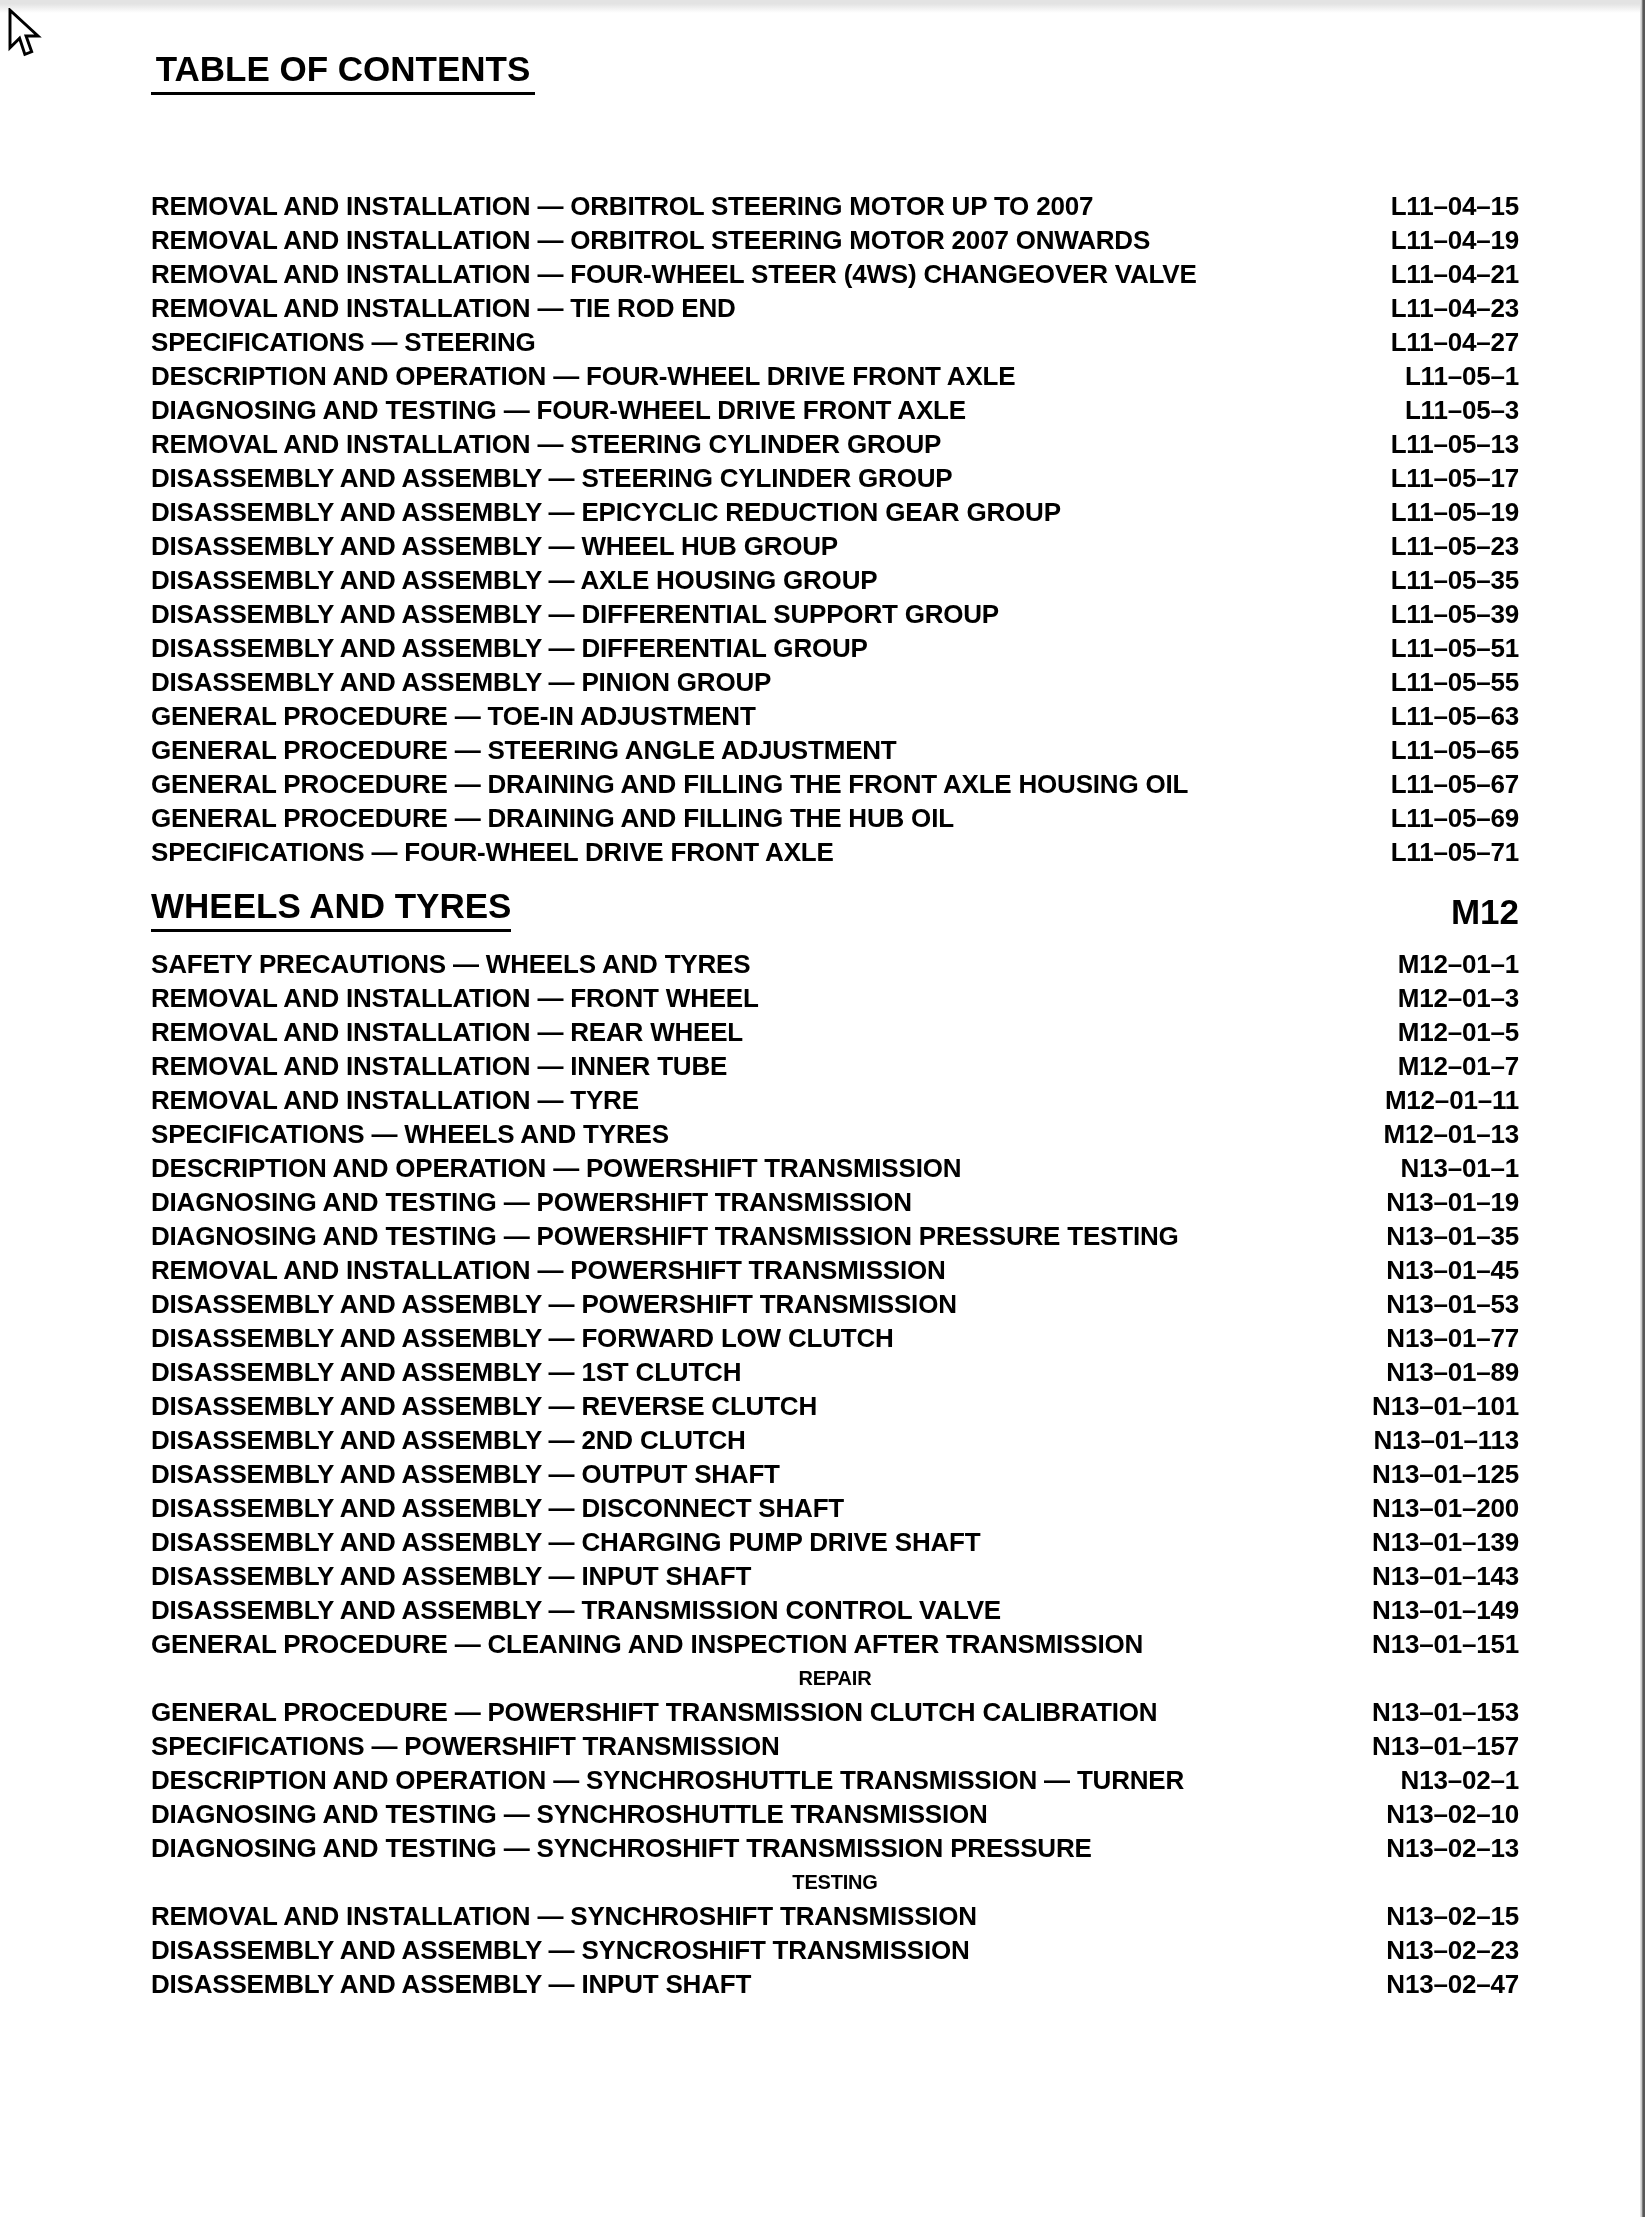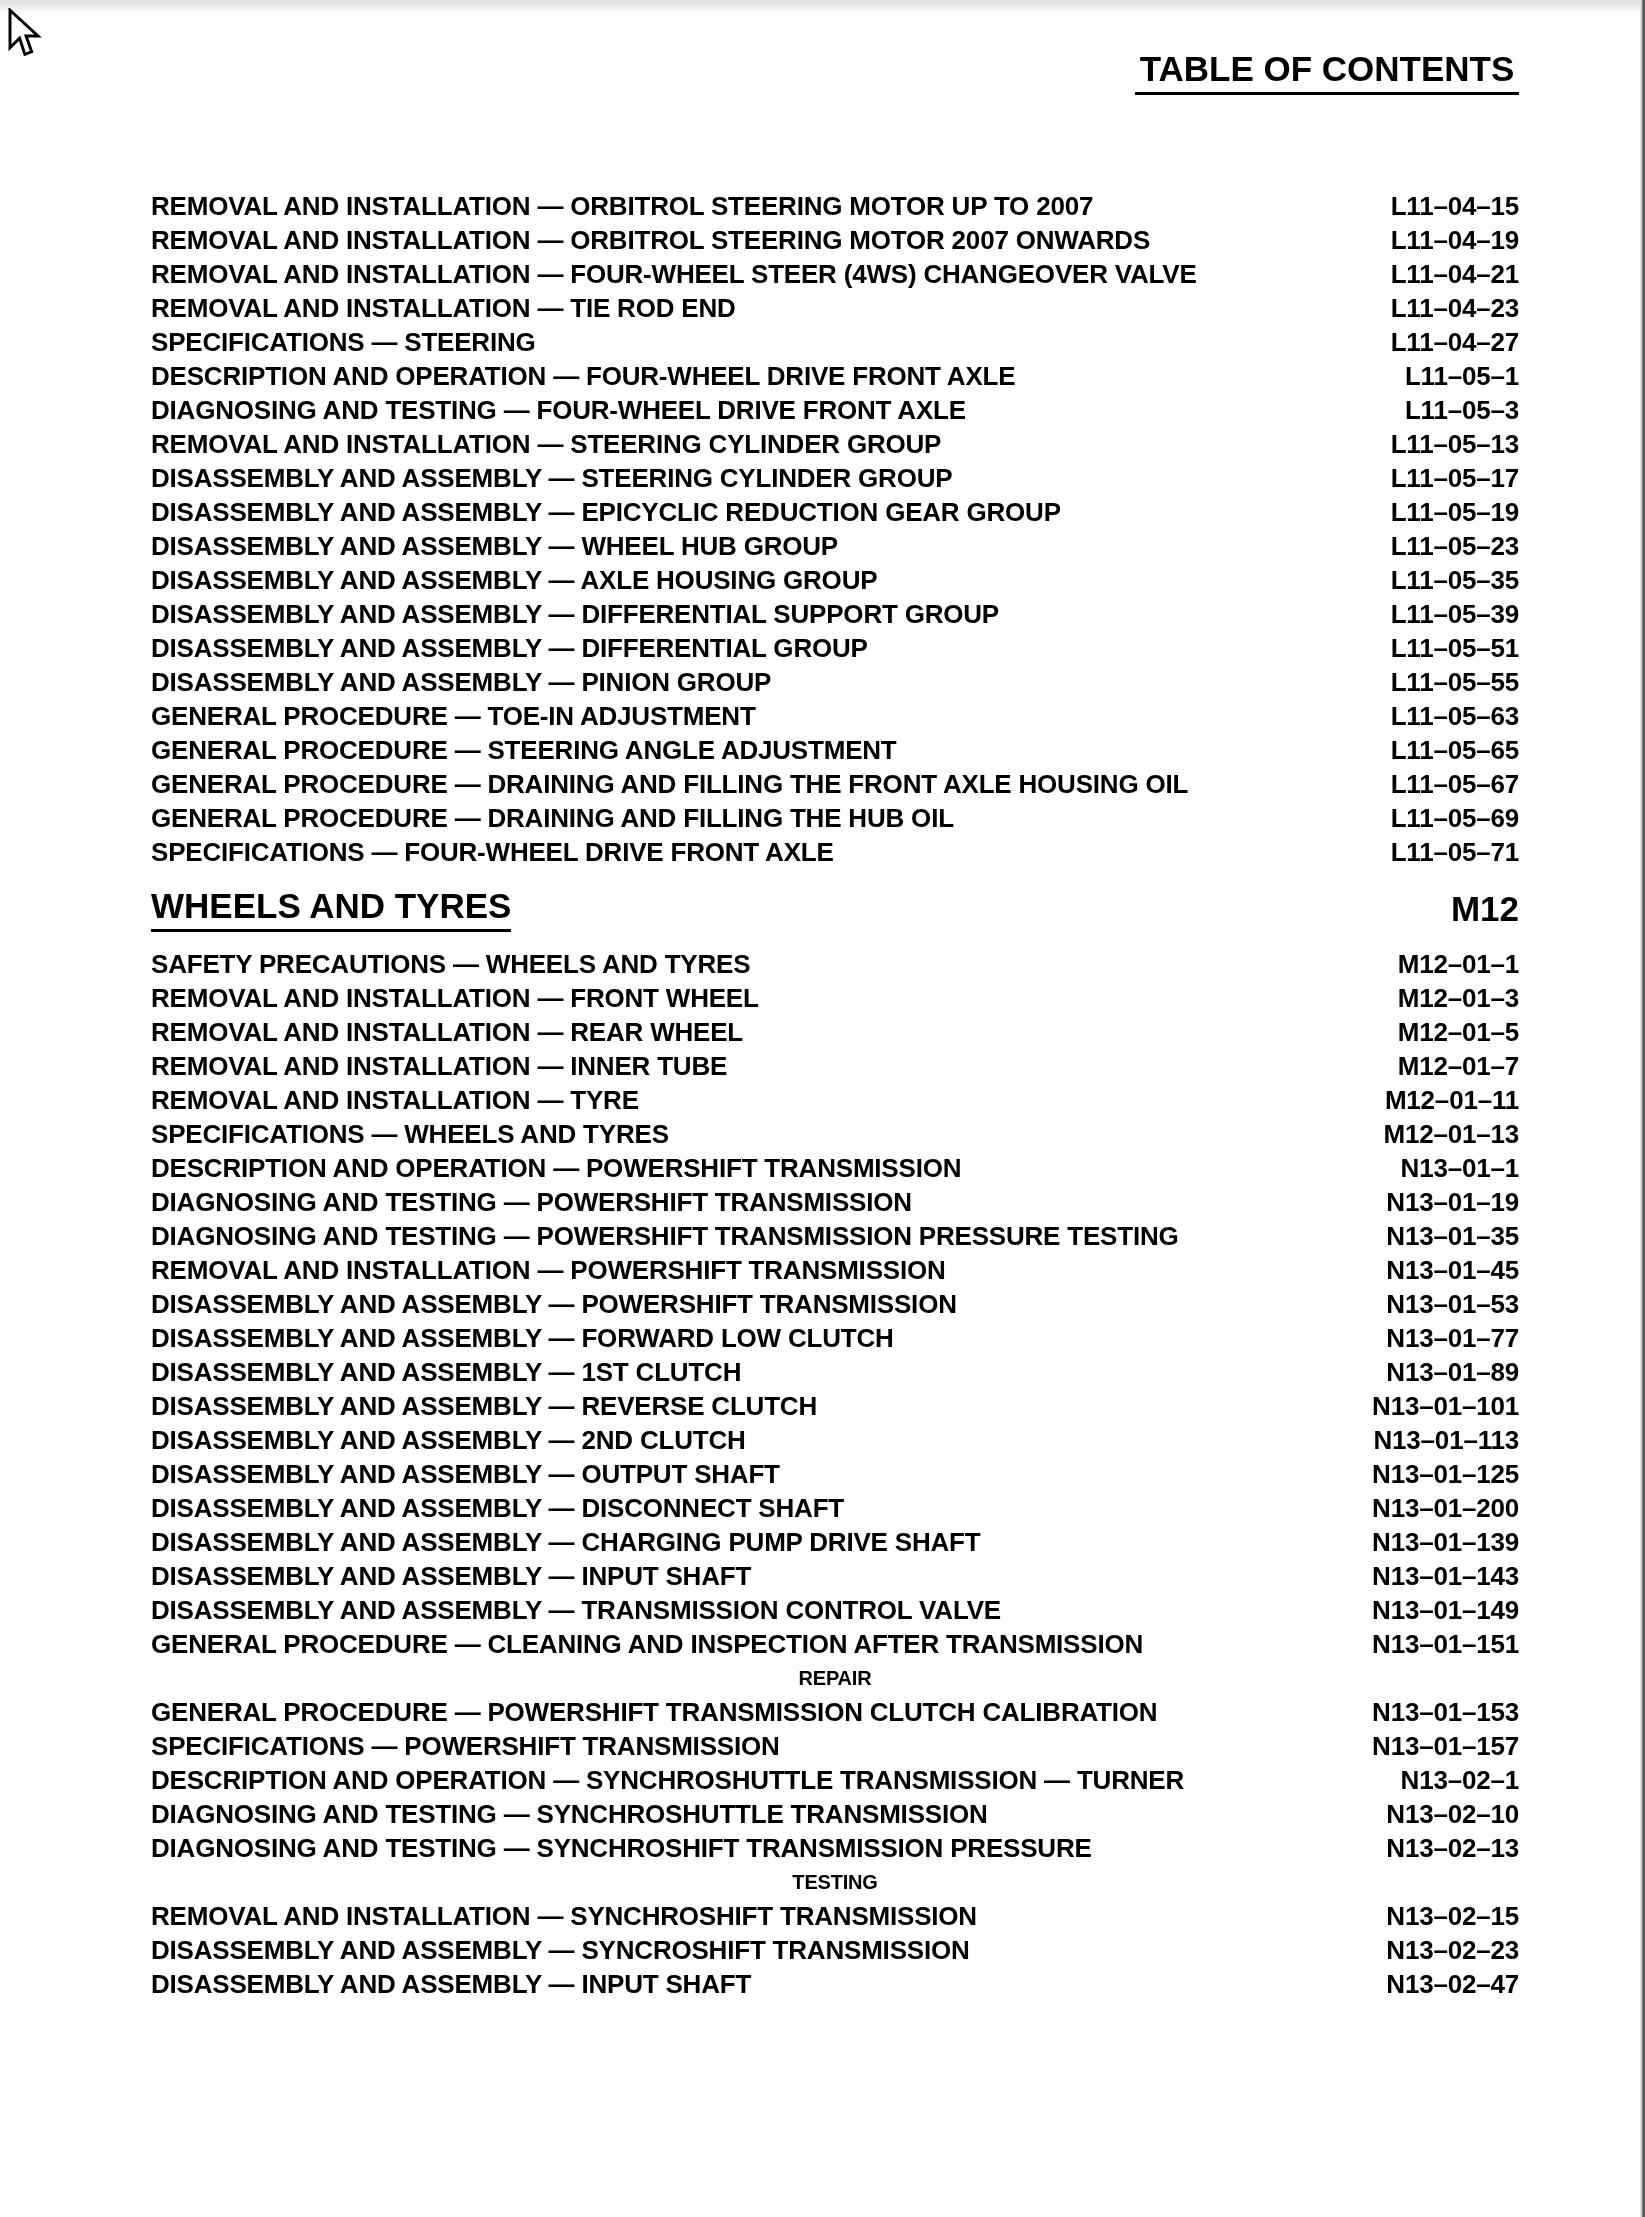--- a/index.html
+++ b/index.html
@@ -18,21 +18,21 @@
   }
   .right-border{
     position:absolute;top:0;right:0;bottom:0;width:5.6px;
     background:linear-gradient(to right,#ffffff 0px,#c9c9c9 0.9px,#c9c9c9 1.9px,#585858 2.8px,#585858 5.6px);
   }
   .cursor{position:absolute;left:5.6px;top:7.5px;}
   .content{
     position:absolute;left:151px;top:0;width:1368px;
   }
   .title{
-    text-align:right;
+    text-align:left;
     margin-top:49px;
     font-size:35px;
     line-height:40px;
   }
   .title span{
     display:inline-block;
     border-bottom:3.8px solid #000;
     padding:0 4.7px 2.8px 4.7px;
   }
   .toc{margin-top:94px;}
@@ -47,21 +47,21 @@
   .row .p{white-space:nowrap;text-align:right;}
   .cont{
     font-size:20px;
     line-height:34px;
     letter-spacing:-0.2px;
     text-align:center;
   }
   .sec-header{
     display:flex;
     justify-content:space-between;
-    align-items:center;
+    align-items:flex-end;
     margin:17px 0 15px 0;
     font-size:35px;
     line-height:40px;
   }
   .sec-header .h{
     border-bottom:3.8px solid #000;
     padding-bottom:2.8px;
   }
 </style>
 </head>

